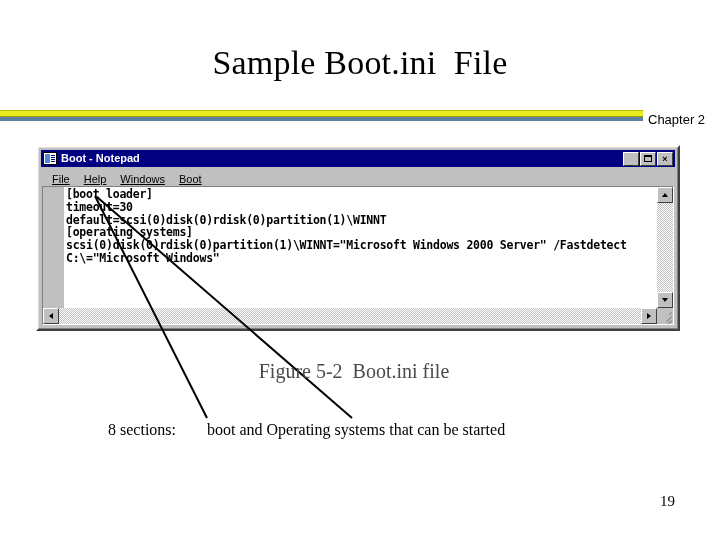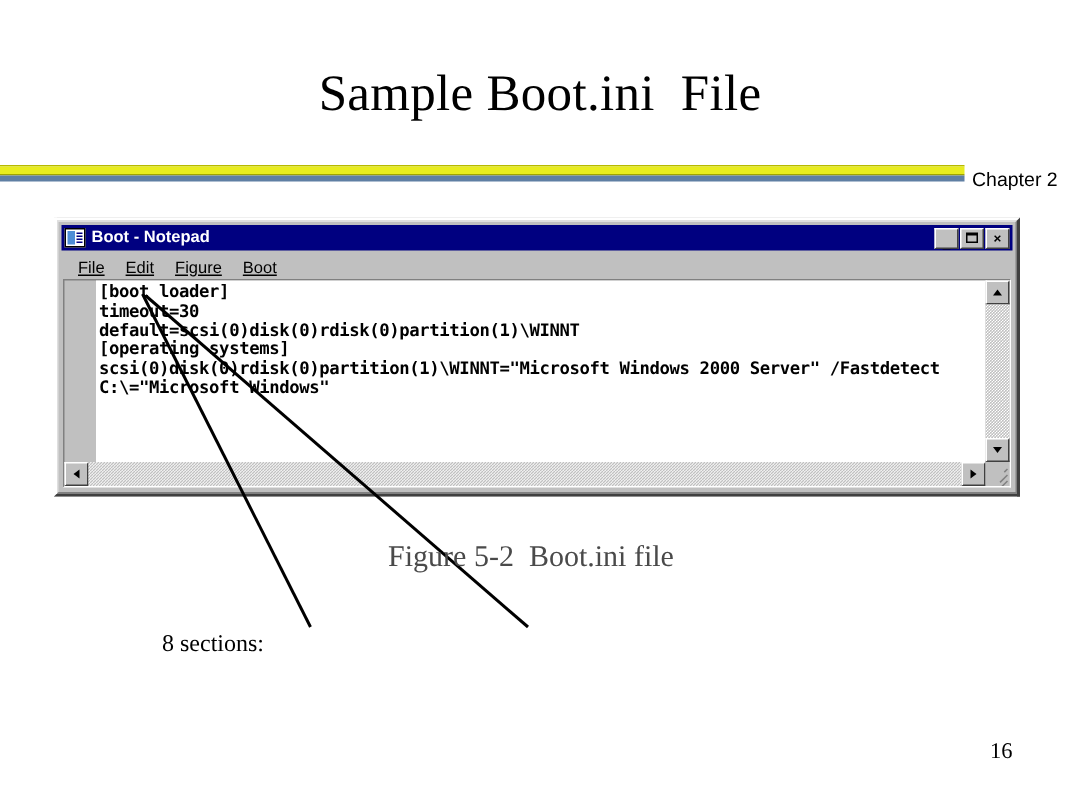--- a/index.html
+++ b/index.html
@@ -396,24 +396,24 @@
             <span class="glyph">×</span>
           </div>
         </div>
       </div>
 
       <div id="menubar">
         <div class="menu-item">
           <span class="mn">File</span>
         </div>
         <div class="menu-item">
-          <span class="mn">Edit</span>
+          <span class="mn">Help</span>
         </div>
         <div class="menu-item">
-          <span class="mn">Figure</span>
+          <span class="mn">Windows</span>
         </div>
         <div class="menu-item">
           <span class="mn">Boot</span>
         </div>
       </div>
 
       <div id="text-area-frame">
         <div id="text-area">
           <pre id="boot-text">[boot loader]
 timeout=30
@@ -455,16 +455,17 @@
 
   <svg id="annotation-lines" viewBox="0 0 720 540">
     <line id="ann-line-0" stroke="#000000" stroke-width="2" x1="95" y1="196" x2="207" y2="418"></line>
     <line id="ann-line-1" stroke="#000000" stroke-width="2" x1="97" y1="197" x2="352" y2="418"></line>
   </svg>
 
   <div id="figure-caption">Figure 5-2  Boot.ini file</div>
 
   <div id="sections-label">8 sections:</div>
 
-
-  <div id="page-number">16</div>
+  <div id="sections-desc">boot and Operating systems that can be started</div>
+
+  <div id="page-number">19</div>
 
 </div>
 
 </body></html>

